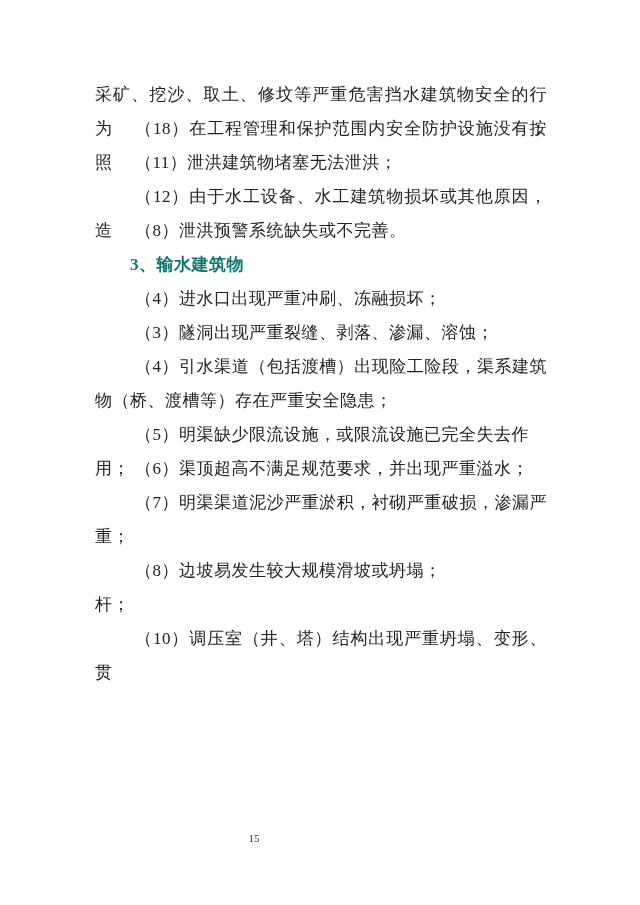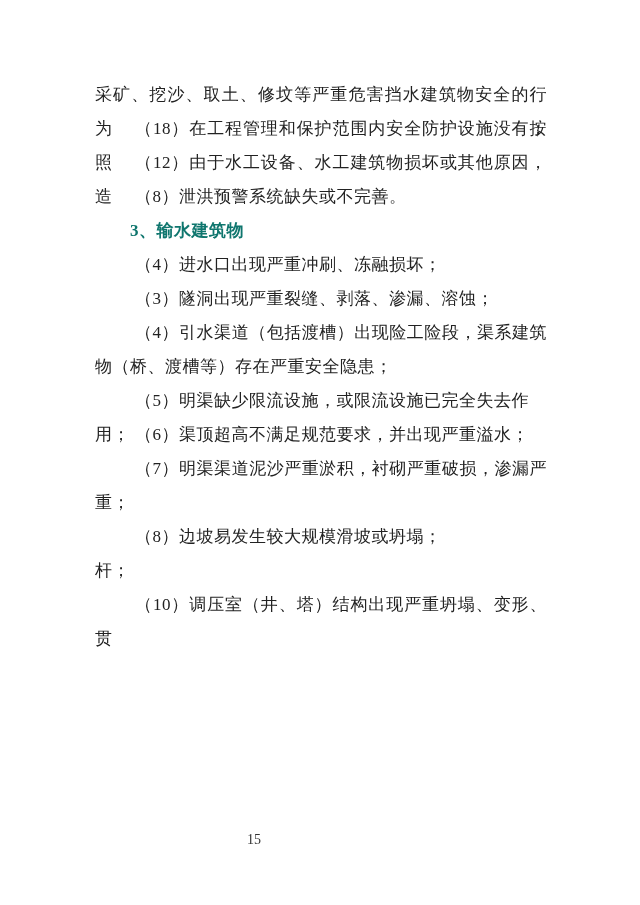--- a/index.html
+++ b/index.html
@@ -44,33 +44,34 @@
     text-indent: 35px;
     font-weight: bold;
     color: #0f766e;
   }
   .page-number {
     position: absolute;
     left: 0;
     top: 832px;
     width: 508px;
     text-align: center;
-    font-size: 14px;
+    font-size: 11px;
     letter-spacing: 0;
     color: #333333;
     font-family: "Liberation Serif", "DejaVu Serif", serif;
   }
 </style>
 </head>
 <body>
 
 <div class="page">
   <div class="text-block">
     <p class="line justify">采矿、挖沙、取土、修坟等严重危害挡水建筑物安全的行为；</p>
     <p class="line indent justify">（18）在工程管理和保护范围内安全防护设施没有按照</p>
+    <p class="line indent">（11）泄洪建筑物堵塞无法泄洪；</p>
     <p class="line indent justify">（12）由于水工设备、水工建筑物损坏或其他原因，造</p>
     <p class="line indent">（8）泄洪预警系统缺失或不完善。</p>
     <p class="line heading">3、输水建筑物</p>
     <p class="line indent">（4）进水口出现严重冲刷、冻融损坏；</p>
     <p class="line indent">（3）隧洞出现严重裂缝、剥落、渗漏、溶蚀；</p>
     <p class="line indent justify">（4）引水渠道（包括渡槽）出现险工险段，渠系建筑</p>
     <p class="line">物（桥、渡槽等）存在严重安全隐患；</p>
     <p class="line indent">（5）明渠缺少限流设施，或限流设施已完全失去作用；</p>
     <p class="line indent">（6）渠顶超高不满足规范要求，并出现严重溢水；</p>
     <p class="line indent justify">（7）明渠渠道泥沙严重淤积，衬砌严重破损，渗漏严</p>

